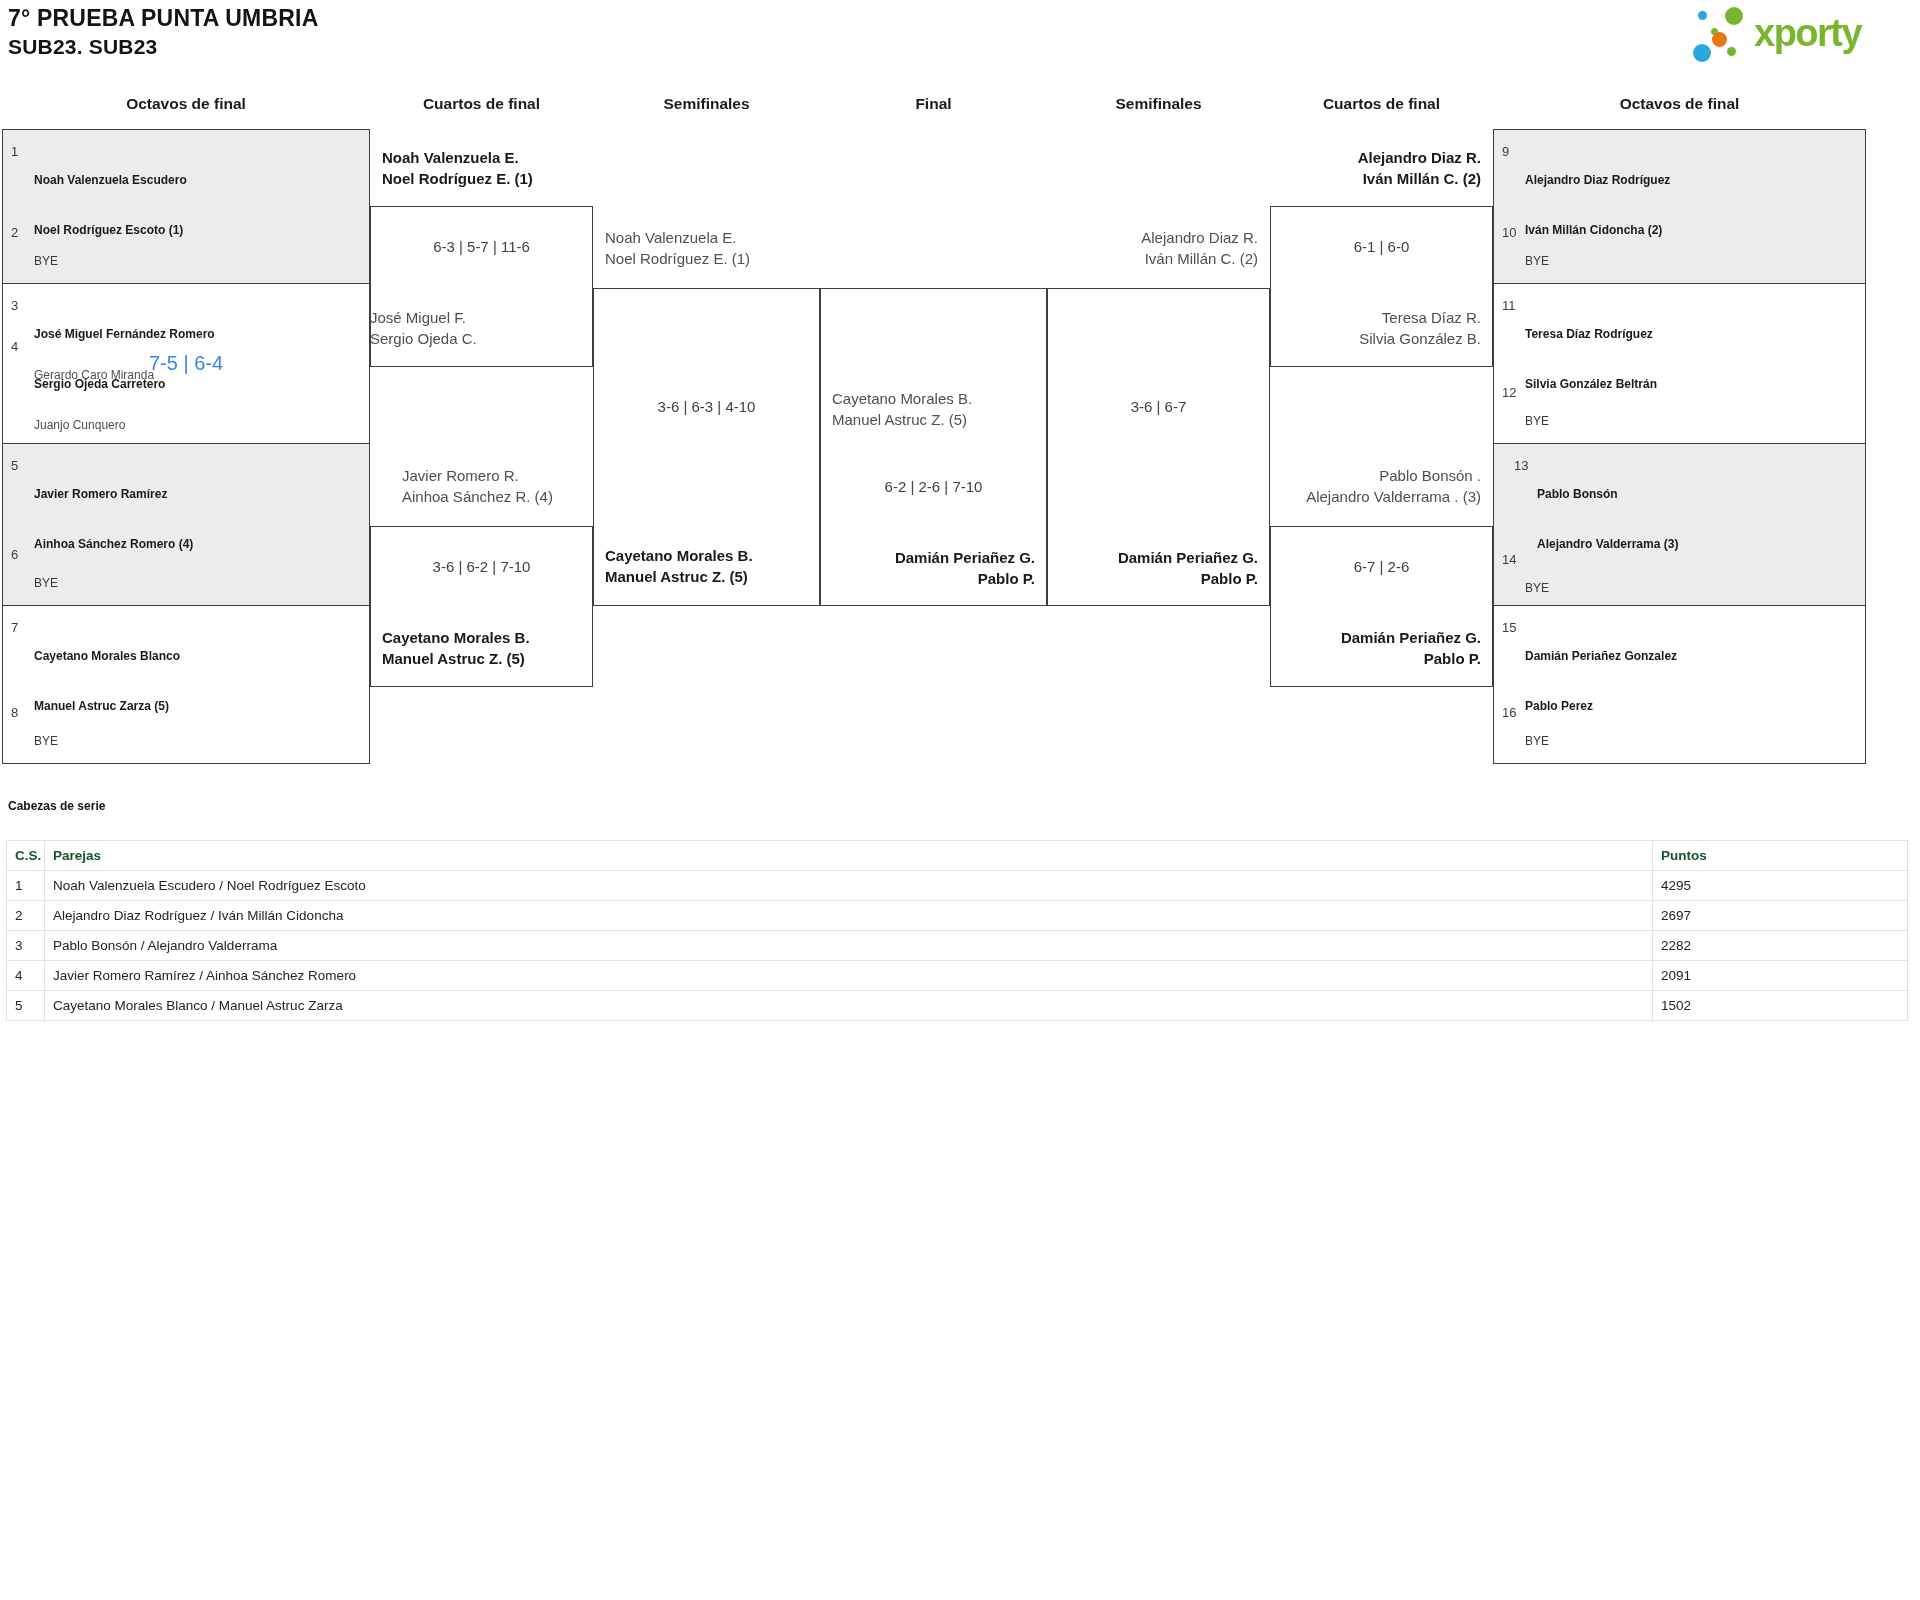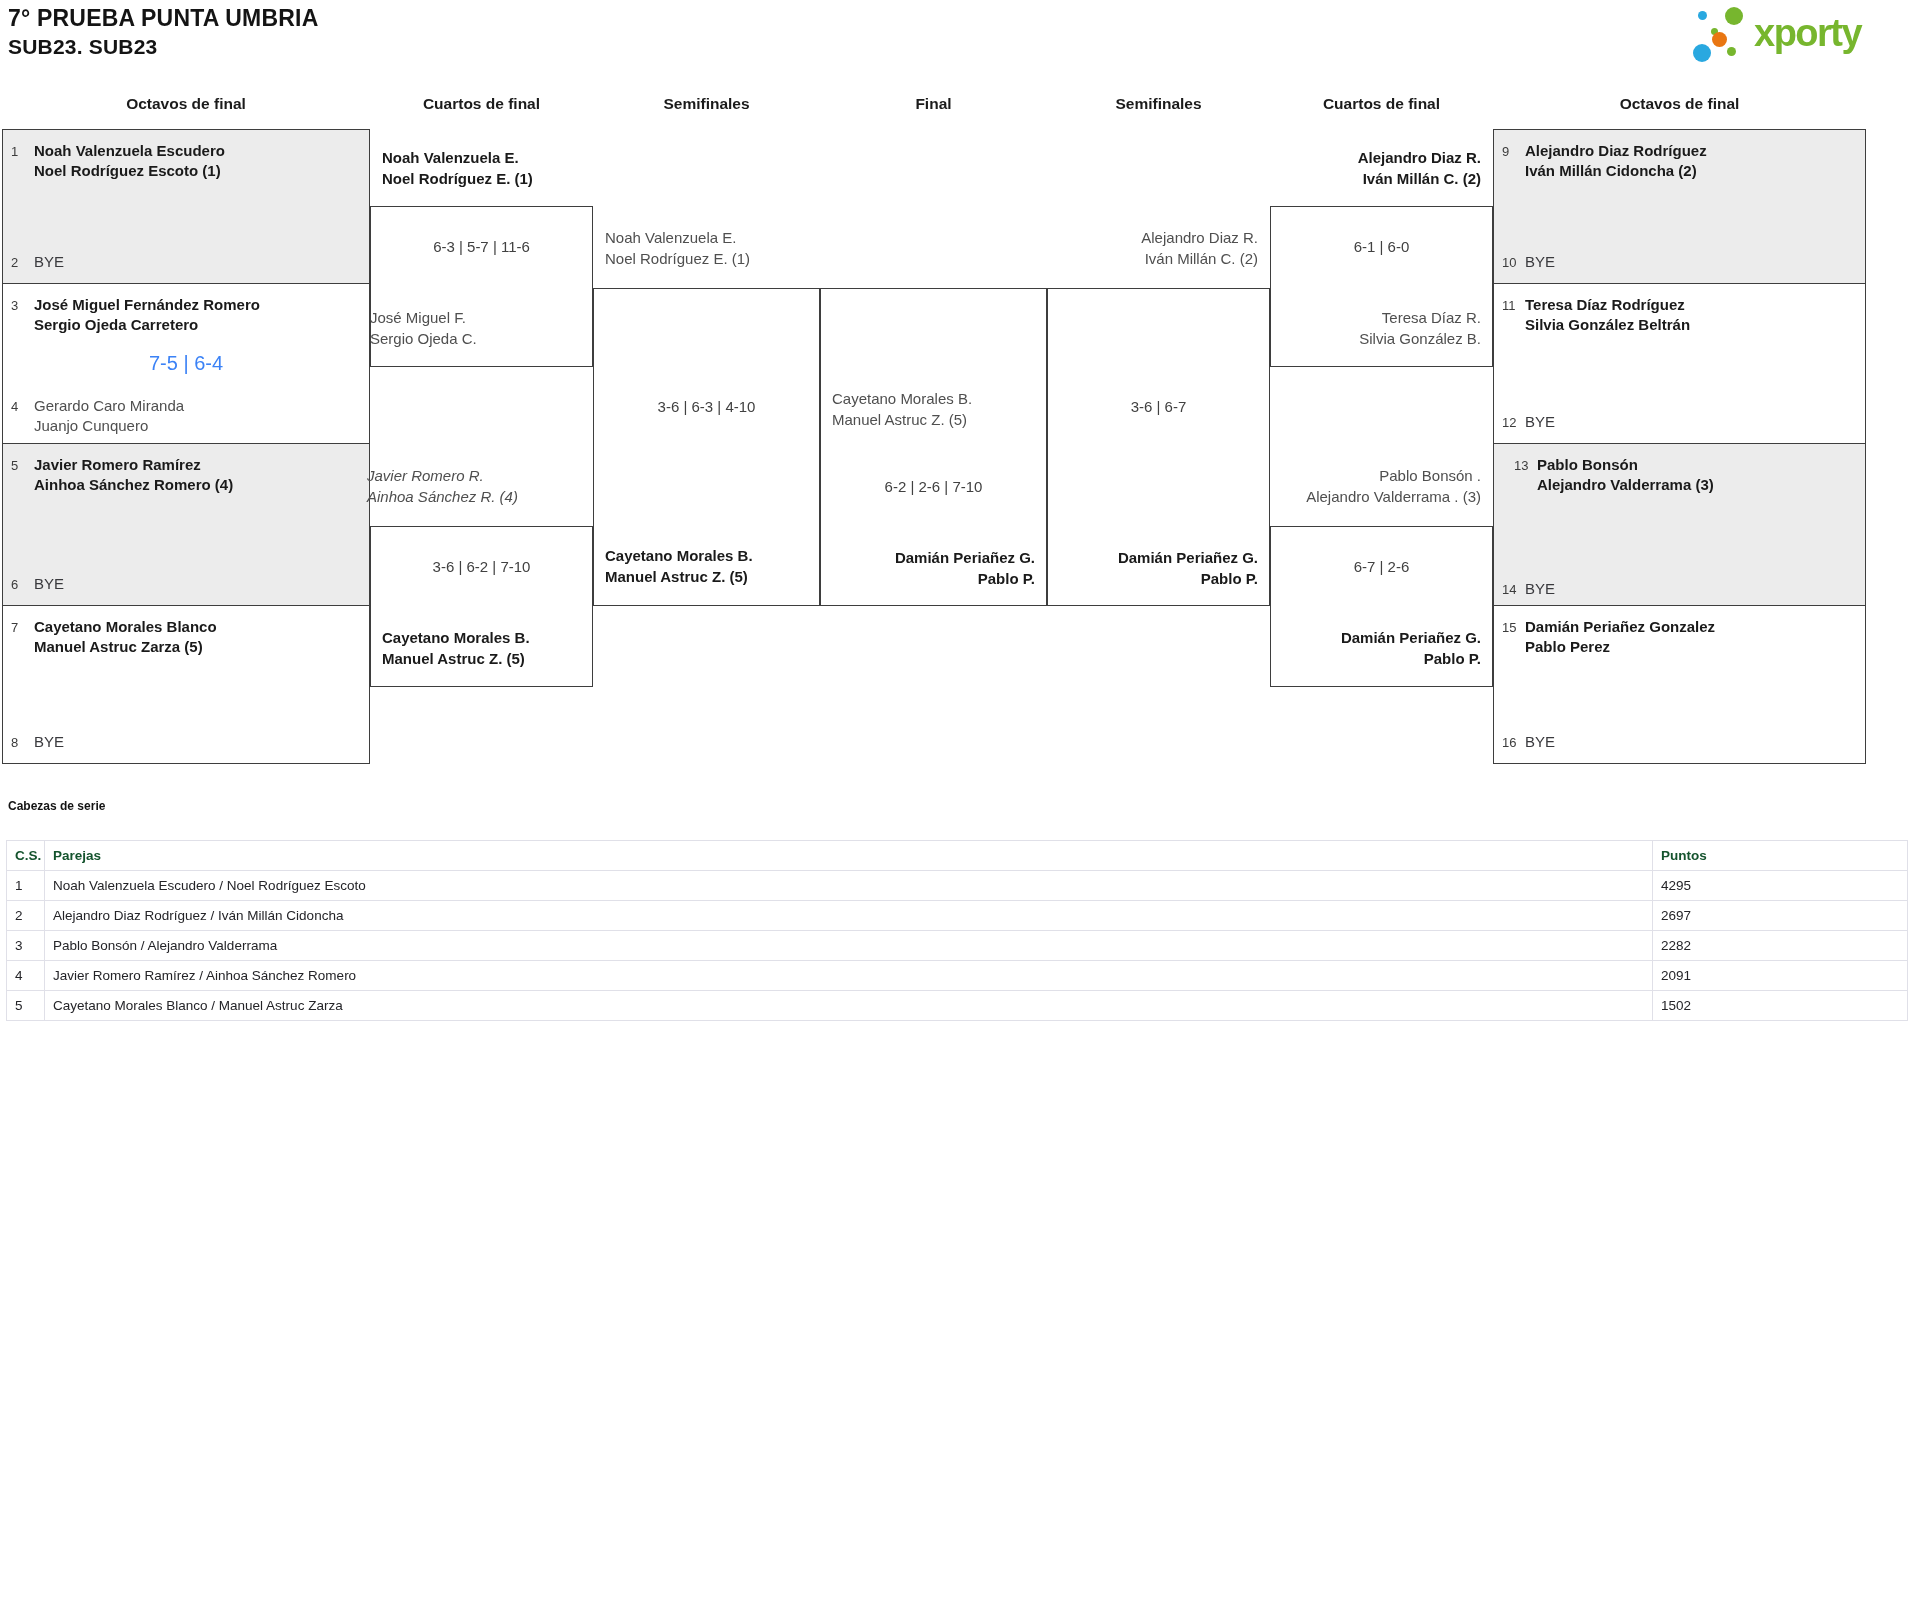--- a/index.html
+++ b/index.html
@@ -17,21 +17,21 @@
   .rh{position:absolute;top:95px;font-size:15.5px;font-weight:600;color:#1b1b1b;text-align:center;}
 
   
   .match{position:absolute;border:1px solid #3e3e3e;box-sizing:border-box;background:#fff;}
   .match.shaded{background:#ececec;}
   .obox{position:absolute;border:1px solid #3e3e3e;box-sizing:border-box;background:transparent;}
 
   .slot-a{display:flex;padding:11px 8px 0 8px;}
   .slot-b{position:absolute;left:0;right:0;bottom:12px;display:flex;padding:0 8px;}
   .num{width:23px;flex:none;font-size:13px;color:#3c3c3c;padding-top:3px;}
-  .names span{display:block;font-size:15px;line-height:19.5px;font-weight:600;color:#1a1a1a;}
+  .names span{display:block;font-size:12px;line-height:19.5px;font-weight:600;color:#1a1a1a;margin-top:30px;}
   .names.muted span{font-weight:400;color:#4f4f4f;}
   .names.bye span{font-weight:400;color:#39393d;text-align:right;}
   .r16-score{position:absolute;left:0;right:0;top:68px;text-align:center;font-size:20px;color:#3b82f6;}
 
   
   .pair{position:absolute;width:200px;}
   .pair span{display:block;font-size:15px;line-height:20.5px;font-weight:600;color:#1a1a1a;}
   .pair.muted span{font-weight:400;color:#4f4f4f;}
   .pair.right{text-align:right;}
   .score{position:absolute;text-align:center;font-size:15px;color:#414141;}
@@ -210,21 +210,21 @@
   <div class="pair" style="left:382px;top:148px;">
       <span>Noah Valenzuela E.</span>
       <span>Noel Rodríguez E. (1)</span>
     </div>
   <div class="score" style="left:370px;top:238px;width:223px;">6-3 | 5-7 | 11-6</div>
   <div class="pair muted" style="left:370px;top:308px;">
       <span>José Miguel F.</span>
       <span>Sergio Ojeda C.</span>
     </div>
 
-  <div class="pair muted" style="left:367px;top:466px;font-style:italic;">
+  <div class="pair muted" style="left:402px;top:466px;">
       <span>Javier Romero R.</span>
       <span>Ainhoa Sánchez R. (4)</span>
     </div>
   <div class="score" style="left:370px;top:558px;width:223px;">3-6 | 6-2 | 7-10</div>
   <div class="pair" style="left:382px;top:628px;">
       <span>Cayetano Morales B.</span>
       <span>Manuel Astruc Z. (5)</span>
     </div>
 
   <div class="pair muted" style="left:605px;top:228px;">

